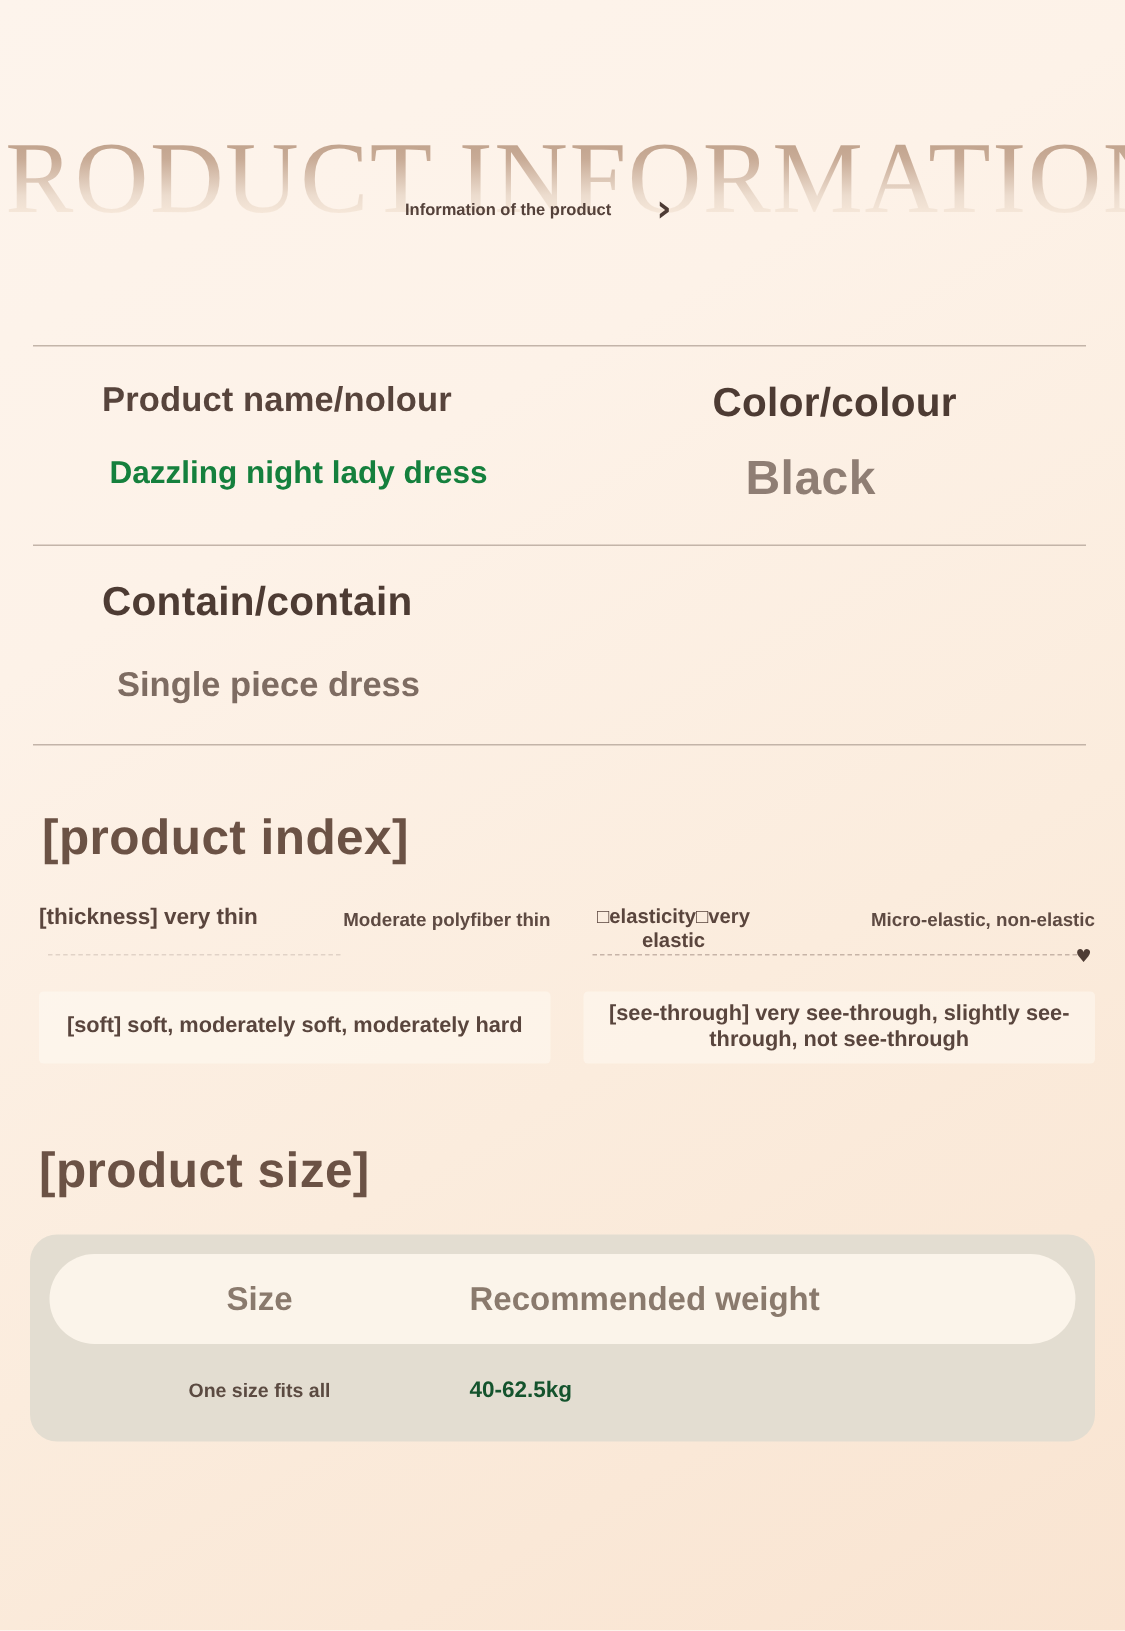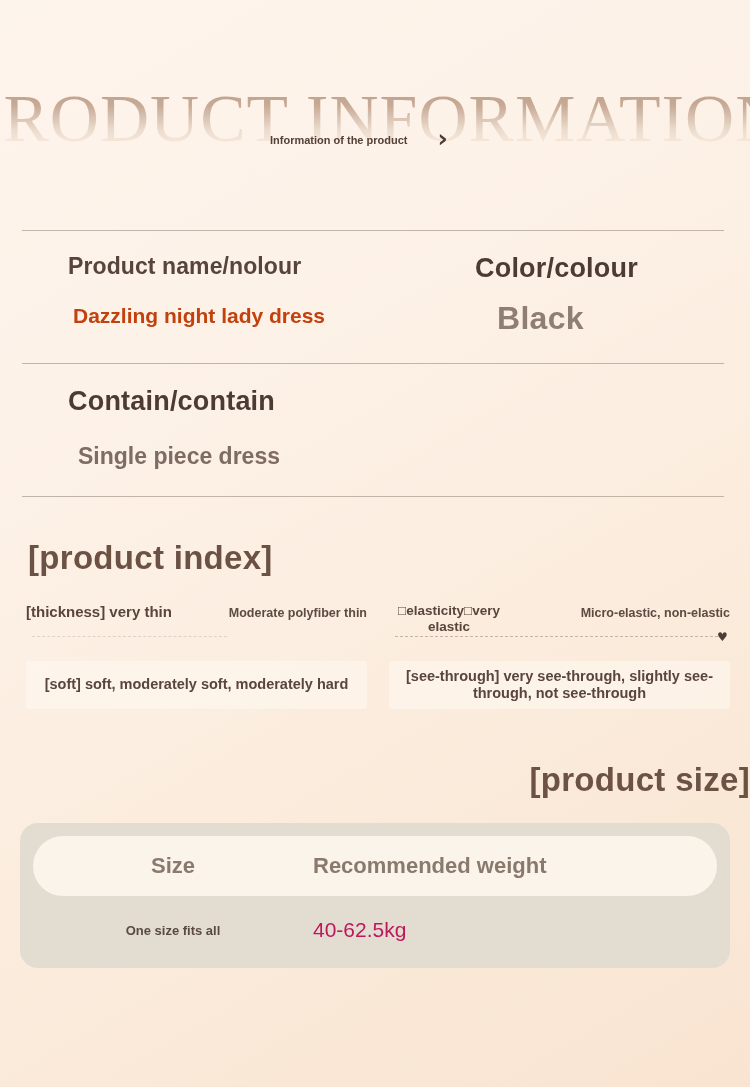--- a/index.html
+++ b/index.html
@@ -86,21 +86,21 @@
 
   .lbl-big {
     font-size: 23px;
     font-weight: bold;
     color: #57443c;
     letter-spacing: .1px;
   }
   .val-big {
     font-size: 21px;
     font-weight: bold;
-    color: #c2410c;
+    color: #15803d;
     margin-top: 24px;
     padding-left: 5px;
   }
   .val-xl {
     font-size: 32px;
     font-weight: bold;
     color: #8f7e74;
     margin-top: 16px;
     padding-left: 22px;
     letter-spacing: .3px;
@@ -132,21 +132,21 @@
   }
 
   
   .section-title {
     font-size: 33px;
     font-weight: bold;
     color: #6b5245;
     letter-spacing: .3px;
   }
   #index-title { margin: 42px 0 0 28px; }
-  #size-title  { margin: 52px 0 0 40px; text-align: right; }
+  #size-title  { margin: 52px 0 0 26px; }
 
   
   .index-grid {
     margin-top: 26px;
     display: grid;
     grid-template-columns: 1fr 1fr;
     column-gap: 22px;
     row-gap: 14px;
     padding: 0 20px 0 26px;
   }
@@ -257,23 +257,23 @@
     font-size: 22px;
     font-weight: bold;
     color: #8a7a6d;
   }
   .td-size {
     font-size: 13px;
     font-weight: bold;
     color: #5b4a41;
   }
   .td-weight {
-    font-size: 21px;
-    font-weight: normal;
-    color: #be185d;
+    font-size: 15px;
+    font-weight: bold;
+    color: #14532d;
   }
 </style>
 </head>
 <body>
 
 <div class="header">
   <div class="watermark">PRODUCT INFORMATION</div>
   <div class="header-label-wrap">
     <div class="header-label">Information of the product</div>
     <div class="chevron">›</div>

